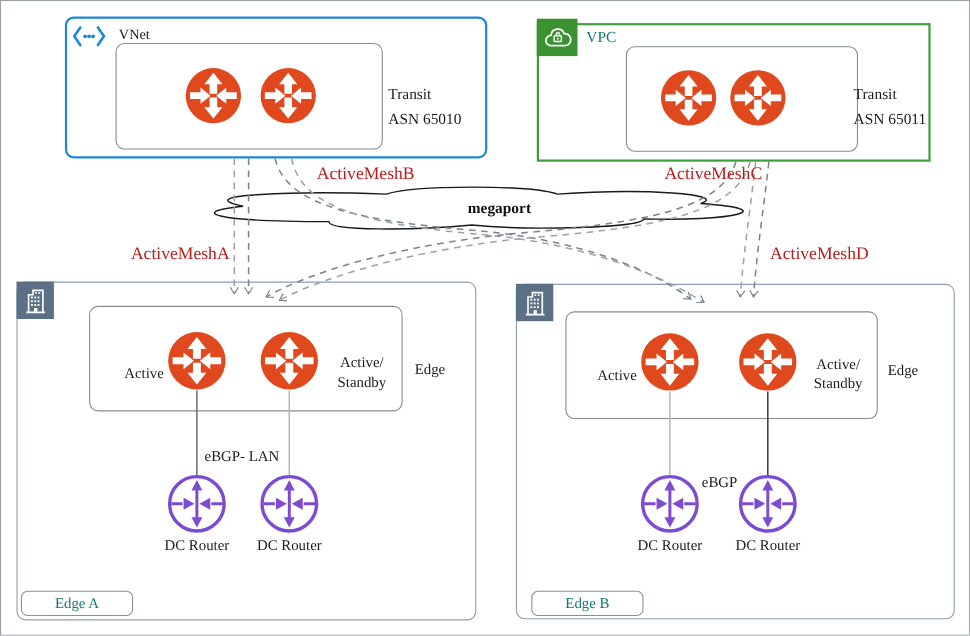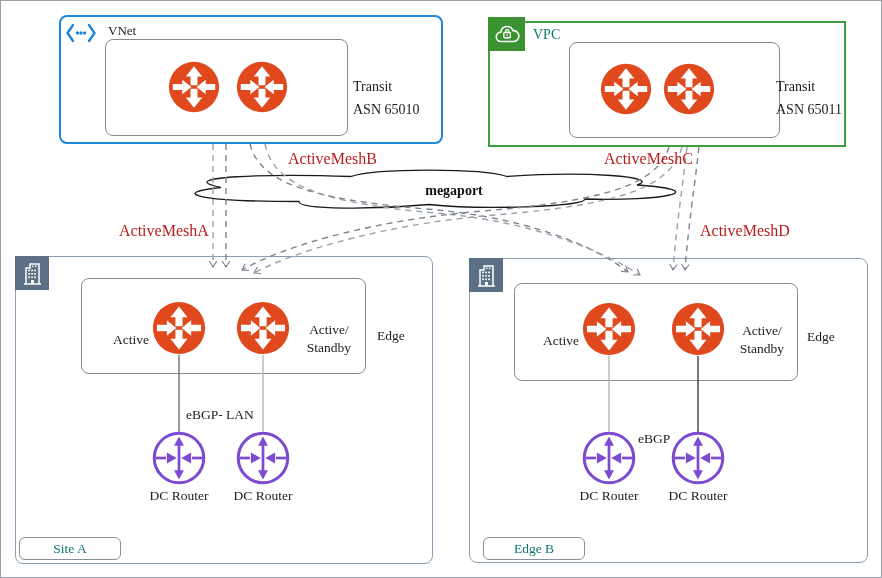--- a/index.html
+++ b/index.html
@@ -172,21 +172,21 @@
       <path d="M0,24 L5.5,13.5 L-5.5,13.5 Z" fill="#7C4BD2"></path>
       <path d="M-26,0 L-14.5,0" stroke="#7C4BD2" stroke-width="3"></path>
       <path d="M-2.5,0 L-13.5,6 L-13.5,-6 Z" fill="#7C4BD2"></path>
       <path d="M26,0 L14.5,0" stroke="#7C4BD2" stroke-width="3"></path>
       <path d="M2.5,0 L13.5,6 L13.5,-6 Z" fill="#7C4BD2"></path>
     </svg>
   </span>
   <div class="lbl center-txt" style="left:138px;top:487px;width:80px;">DC Router</div>
   <div class="lbl center-txt" style="left:222px;top:487px;width:80px;">DC Router</div>
   <div class="badge green" style="left:18px;top:536px;">
-      <span>Site A</span>
+      <span>Edge A</span>
     </div>
 
   <div class="box site-box site-b-box"></div>
   <div class="sq bldg-sq" style="left:468px;top:257px;">
     <svg width="24" height="28" viewBox="0 0 24 28">
       <path d="M6,25 V9 h4 V5 h9 V25" fill="none" stroke="#fff" stroke-width="1.5"></path>
       <path d="M4,25 h17" stroke="#fff" stroke-width="1.5"></path>
       <g fill="#fff">
         <rect x="8.2" y="10.6" width="1.7" height="1.7"></rect>
           <rect x="11.2" y="10.6" width="1.7" height="1.7"></rect>

